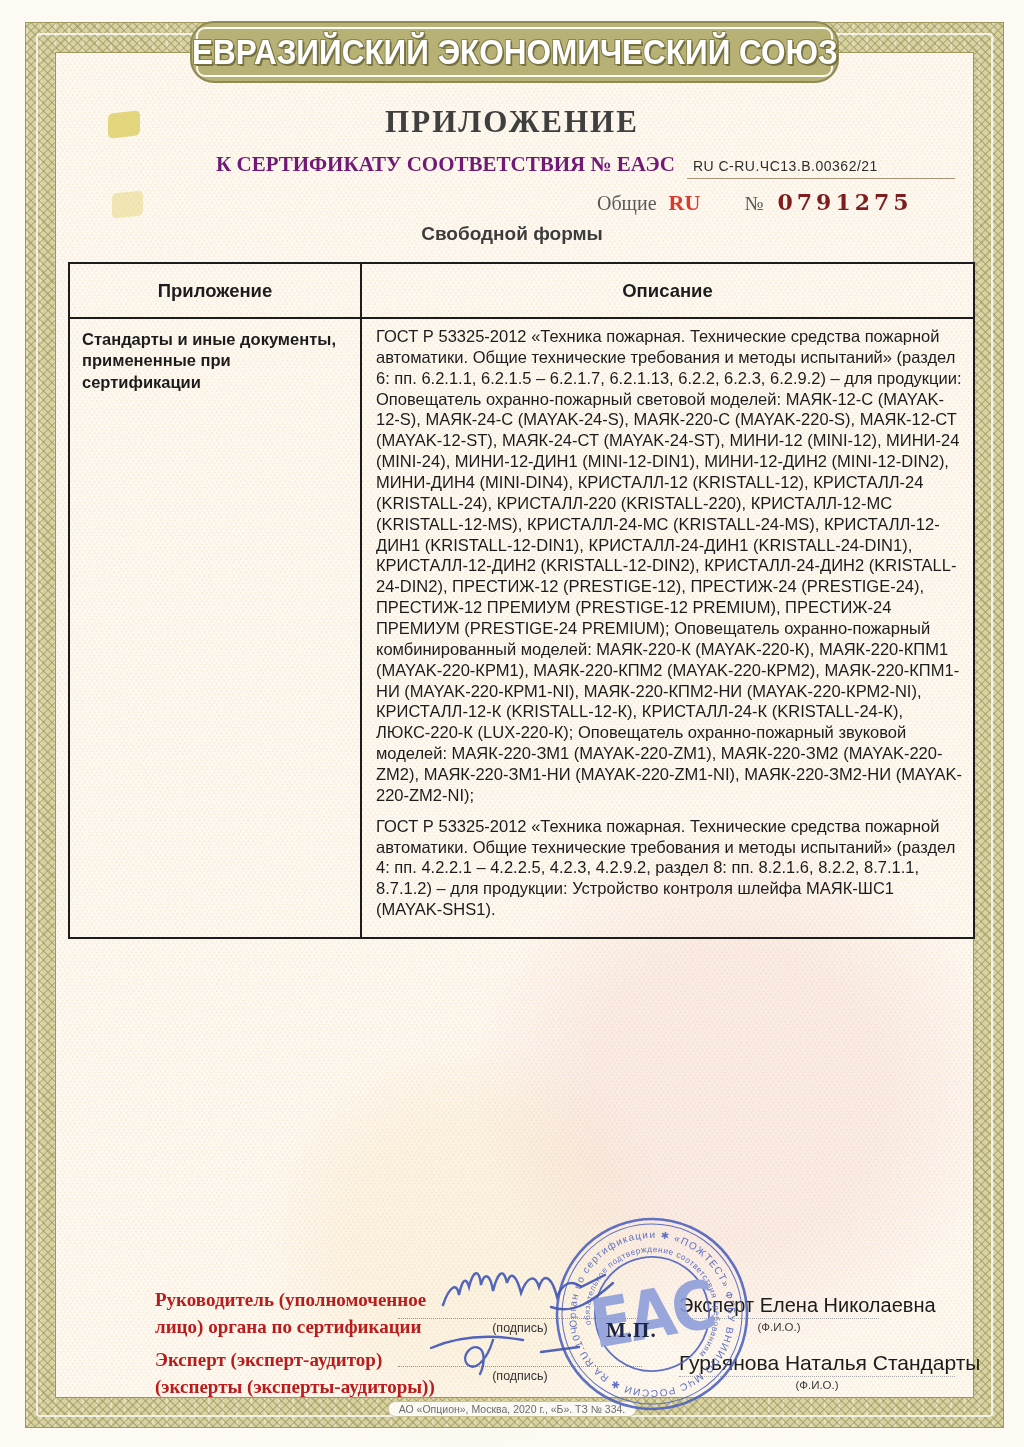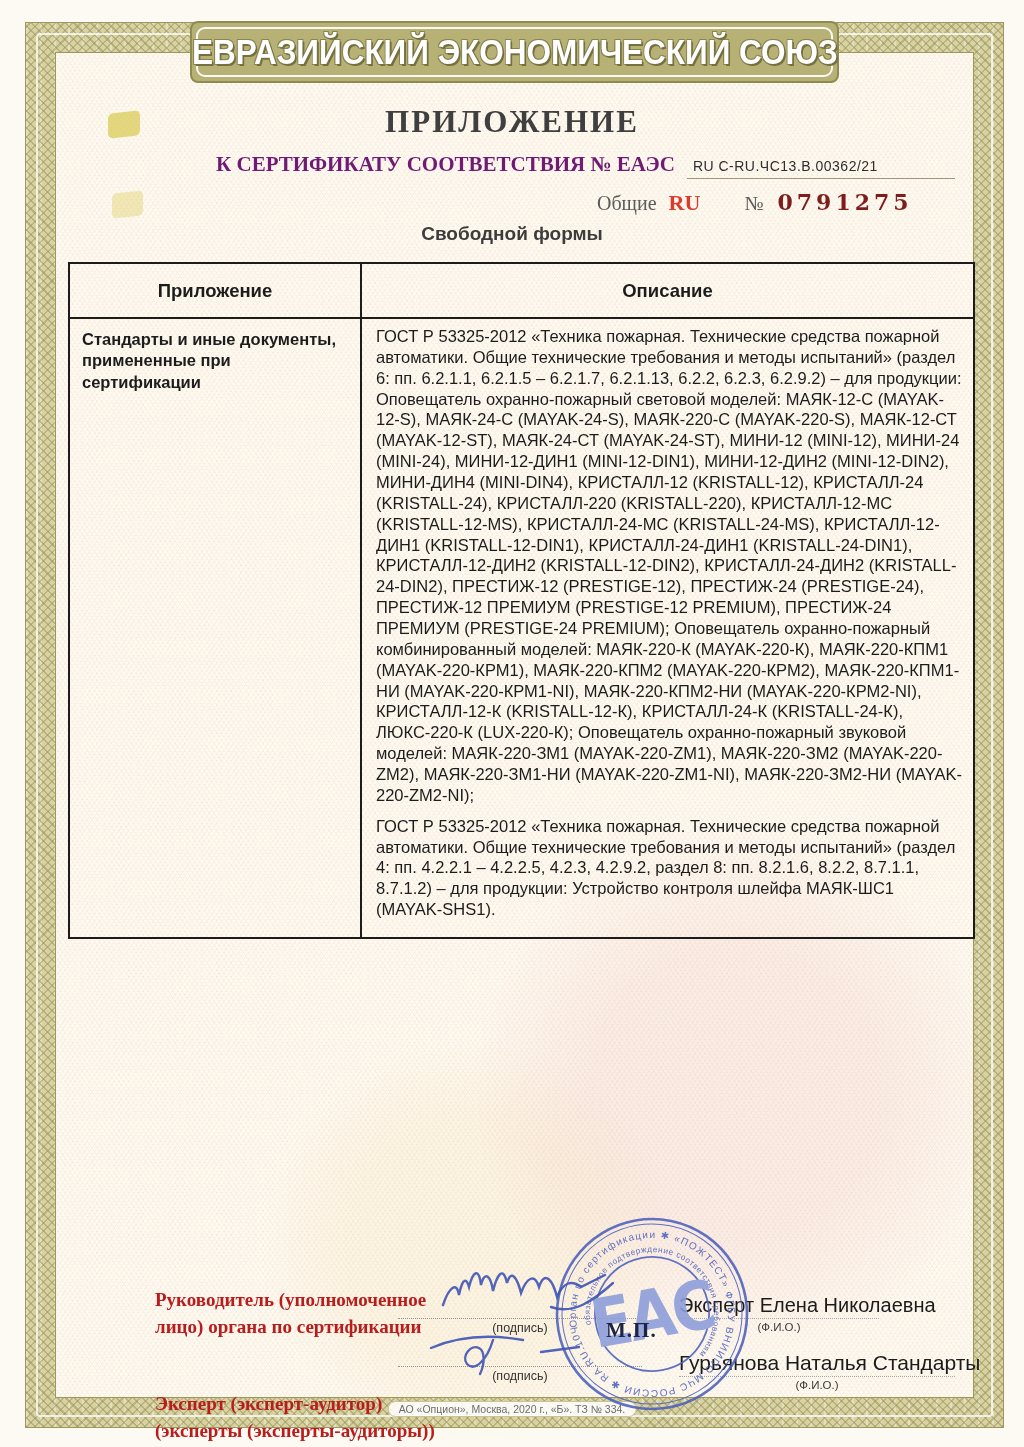--- a/index.html
+++ b/index.html
@@ -22,21 +22,21 @@
       repeating-linear-gradient(0deg, rgba(240,214,110,.06) 0 1px, transparent 1px 3px);}
   .rosette{position:absolute;border-radius:50%;pointer-events:none;}
   .rosette.r1{left:420px;top:780px;width:520px;height:520px;background:radial-gradient(circle, rgba(219,120,130,.10) 0 40%, transparent 72%);}
   .rosette.r2{left:200px;top:980px;width:420px;height:420px;background:radial-gradient(circle, rgba(230,180,70,.08) 0 40%, transparent 70%);}
   .smudge{position:absolute;border-radius:5px;transform:skewY(-6deg);}
   .smudge.s1{left:108px;top:112px;width:32px;height:25px;background:#d6c542;opacity:.65;}
   .smudge.s2{left:112px;top:192px;width:31px;height:25px;background:#d9cb56;opacity:.38;}
 
   
   .banner{position:absolute;left:190px;top:21px;width:645px;height:58px;background:#b7b176;
-    border:2px solid #8f8a52;border-radius:8px;display:flex;align-items:center;justify-content:center;z-index:5;}
+    border:2px solid #8f8a52;border-radius:24px;display:flex;align-items:center;justify-content:center;z-index:5;}
   .banner::before{content:'';position:absolute;inset:4px;border:2px solid rgba(255,255,255,.92);border-radius:9px;}
   .banner-text{font-family:"Liberation Sans",sans-serif;font-weight:bold;font-size:35px;letter-spacing:0px;
     color:#fff;white-space:nowrap;transform:scaleX(.90);
     text-shadow:2px 2px 0 #75703f,-1px -1px 0 #8a8450,1px -1px 0 #8a8450,-1px 1px 0 #8a8450,1px 1px 0 #75703f;}
 
   
   .doc-title{position:absolute;left:0;top:104px;width:100%;text-align:center;
     font-family:"Liberation Serif",serif;font-weight:bold;font-size:31px;letter-spacing:2px;color:#3f3f3f;}
   .cert-line{position:absolute;left:216px;top:152px;display:flex;align-items:baseline;gap:12px;}
   .cert-label{font-family:"Liberation Serif",serif;font-weight:bold;font-size:21px;color:#701a75;white-space:nowrap;}
@@ -58,21 +58,21 @@
     border-bottom:2px solid #1c1c1c;}
   .th.left,.td.left{border-right:2px solid #1c1c1c;}
   .td{font-size:16.5px;color:#1c1c1c;box-sizing:border-box;}
   .td.left{padding:10px 12px 10px 12px;font-weight:bold;line-height:1.3;}
   .td.right{padding:7px 10px 7px 14px;line-height:1.265;}
   .td.right p{margin:0 0 10px 0;}
 
   
   .sig-label{position:absolute;font-family:"Liberation Serif",serif;font-weight:bold;font-size:19px;color:#b91c1c;line-height:1.4;}
   .sig-label.head{left:155px;top:1287px;width:305px;}
-  .sig-label.expert{left:155px;top:1347px;width:315px;margin-top:44px;}
+  .sig-label.expert{left:155px;top:1347px;width:315px;}
   .sig-line{position:absolute;border-bottom:1px dotted #949494;}
   .sig-line.l1{left:398px;top:1292px;width:244px;height:26px;}
   .sig-line.l2{left:398px;top:1340px;width:244px;height:26px;}
   .sig-caption{position:absolute;font-size:12.5px;color:#333;}
   .sig-caption.c1{left:398px;top:1321px;width:244px;text-align:center;}
   .sig-caption.c2{left:398px;top:1369px;width:244px;text-align:center;}
   .name{position:absolute;font-size:20px;color:#1b1b1b;white-space:nowrap;}
   .name.n1{left:679px;top:1294px;}
   .name.n2{left:679px;top:1351px;font-size:21px;}
   .name-line{position:absolute;border-bottom:1px dotted #a7a7a7;}

